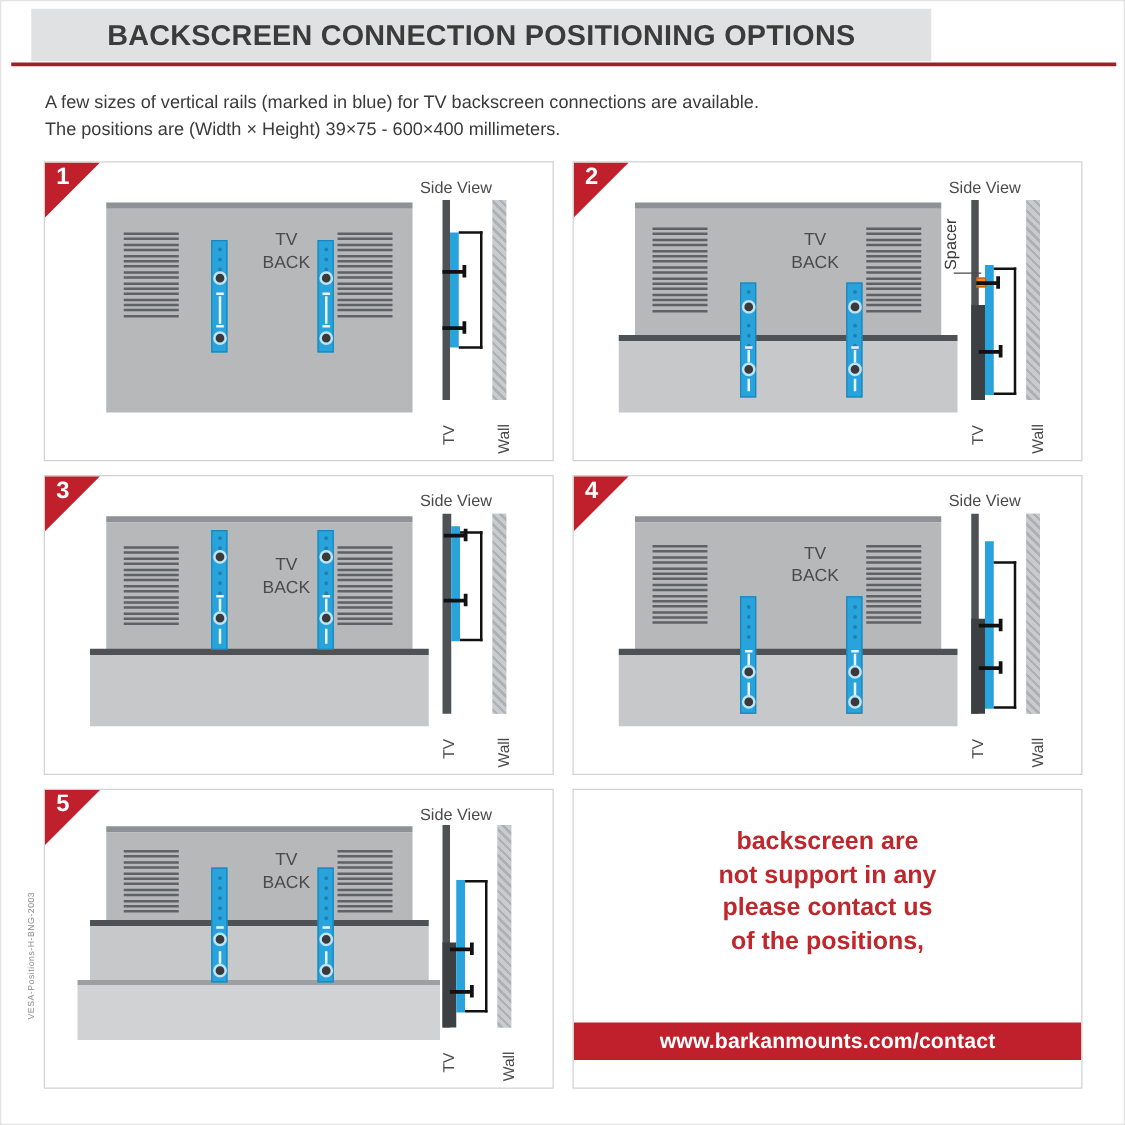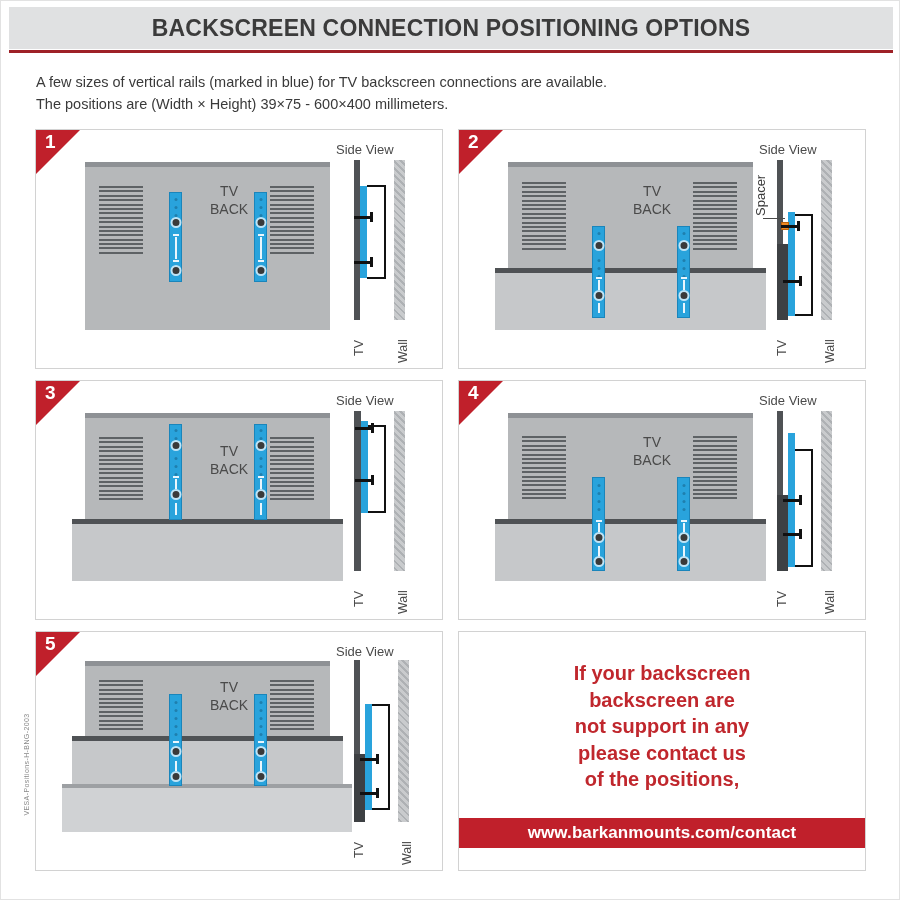--- a/index.html
+++ b/index.html
@@ -10,21 +10,21 @@
     font-family:"Liberation Sans", sans-serif;
     color:#3a3a3a;
     overflow:hidden;
     position:relative;
   }
   .page{position:relative;width:900px;height:900px;box-sizing:border-box;
         border:1px solid #e2e2e2;}
 
   
   .header{
-    position:absolute;left:8px;top:6px;width:884px;height:42px;
+    position:absolute;left:24px;top:6px;width:720px;height:42px;
     background:#e0e1e2;
     display:flex;align-items:center;justify-content:center;
   }
   .header-title{
     font-size:23px;font-weight:bold;letter-spacing:.2px;
     color:#3b3b3b;text-align:center;
     font-family:"Liberation Sans", sans-serif;
   }
   .header-rule{
     position:absolute;left:8px;top:49px;width:884px;height:3px;
@@ -636,21 +636,20 @@
       <div class="sv-screw" style="left:14px;top:132px;width:18px;"></div>
       <div class="sv-screw-head" style="left:30px;top:128px;height:10px;"></div>
       <div class="sv-wall" style="left:52px;top:0;width:11px;height:162px;"></div>
       <div class="sv-label" style="left:6px;top:198px;">TV</div>
       <div class="sv-label" style="left:54px;top:205px;">Wall</div>
     </div>
   </div>
 
   <div class="panel" style="left:457px;top:630px;width:408px;height:240px;">
     <div class="support-text">
-      <div>If your backscreen</div>
       <div>backscreen are</div>
       <div>not support in any</div>
       <div>please contact us</div>
       <div>of the positions,</div>
     </div>
     <div class="support-bar">
       <span class="support-url">www.barkanmounts.com/contact</span>
     </div>
   </div>
 

